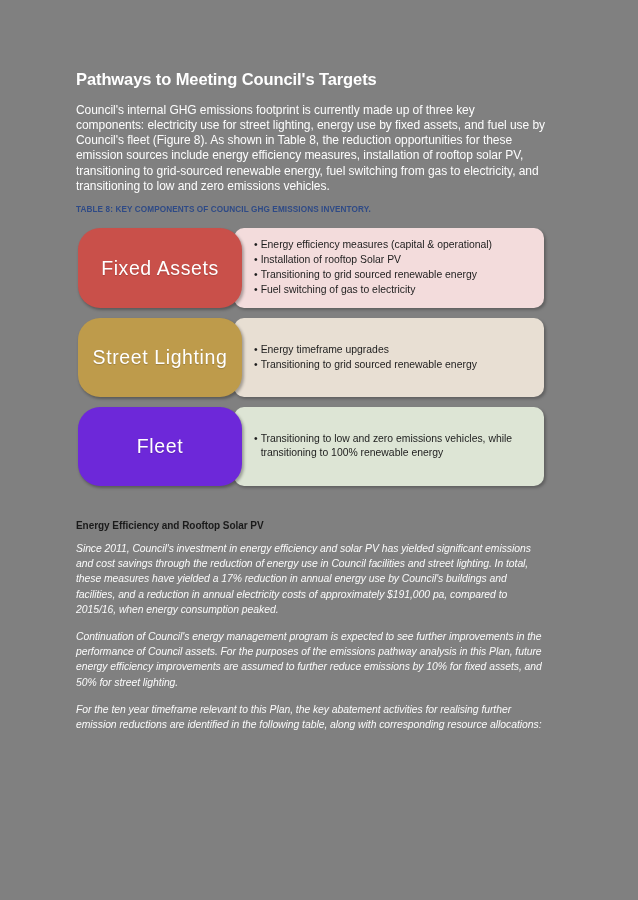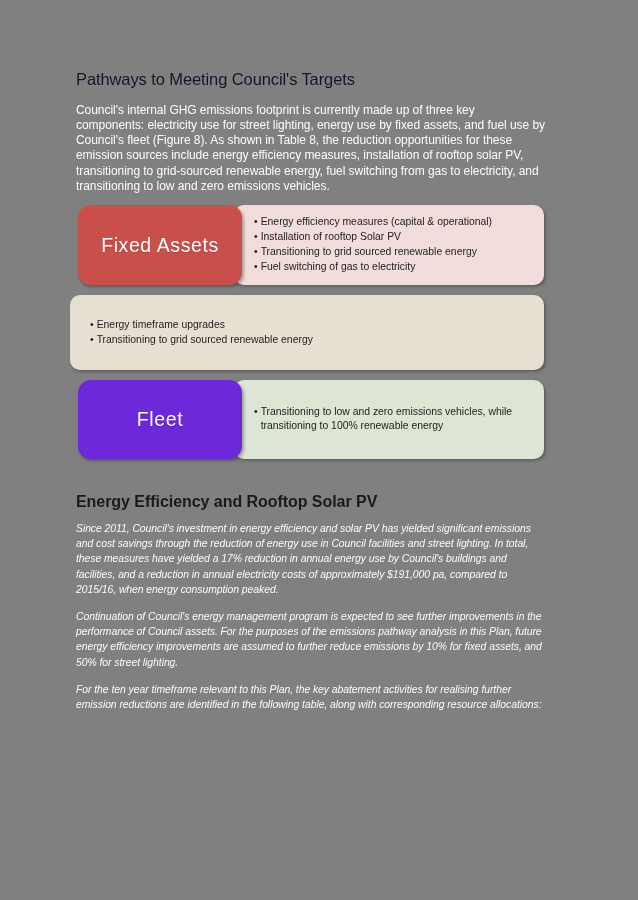--- a/index.html
+++ b/index.html
@@ -23,22 +23,22 @@
   .content {
     position: absolute;
     left: 76px;
     top: 70px;
     width: 470px;
   }
 
   
   .doc-title {
     font-size: 16.5px;
-    font-weight: normal;
-    color: #0f172a;
+    font-weight: bold;
+    color: #ffffff;
     letter-spacing: -0.1px;
     margin: 0 0 13px 0;
     line-height: 1.2;
   }
 
   
   .body-par {
     font-size: 12px;
     line-height: 15.2px;
     color: #fdfdfd;
@@ -77,21 +77,21 @@
     align-items: stretch;
     margin-bottom: 10px;
   }
   .fig-row:last-child { margin-bottom: 0; }
 
   .fig-label {
     position: relative;
     z-index: 2;
     width: 164px;
     flex: 0 0 164px;
-    border-radius: 13px;
+    border-radius: 22px;
     display: flex;
     align-items: center;
     justify-content: center;
     text-align: center;
     box-shadow: 1.5px 2px 3px rgba(0,0,0,0.30);
   }
   .fig-label span {
     font-size: 19.5px;
     line-height: 25px;
     color: #ffffff;
@@ -141,37 +141,38 @@
     margin-top: 34px;
   }
   .h-sub {
     font-size: 11.2px;
     font-weight: bold;
     color: #1a1a1a;
     margin: 0 0 13px 0;
     letter-spacing: -0.05px;
   }
   .h-sub2 {
-    font-size: 16px;
+    font-size: 10px;
     font-weight: bold;
     color: #1a1a1a;
     margin: 0 0 10px 0;
     letter-spacing: -0.05px;
   }
 </style>
 </head>
 <body>
 
 <div class="page">
   <div class="content">
 
     <h1 class="doc-title">Pathways to Meeting Council's Targets</h1>
 
     <p class="body-par">Council's internal GHG emissions footprint is currently made up of three key components: electricity use for street lighting, energy use by fixed assets, and fuel use by Council's fleet (Figure 8). As shown in Table 8, the reduction opportunities for these emission sources include energy efficiency measures, installation of rooftop solar PV, transitioning to grid-sourced renewable energy, fuel switching from gas to electricity, and transitioning to low and zero emissions vehicles.</p>
 
+    <div class="table-caption">Table 8: Key Components of Council GHG Emissions Inventory.</div>
 
     <div class="figure">
 
       <div class="fig-row row-fixed">
         <div class="fig-label">
           <span>Fixed Assets</span>
         </div>
         <div class="fig-panel">
           <div class="bullet">
             <span class="dot">•</span>
@@ -186,20 +187,23 @@
             <span class="btxt">Transitioning to grid sourced renewable energy</span>
           </div>
           <div class="bullet">
             <span class="dot">•</span>
             <span class="btxt">Fuel switching of gas to electricity</span>
           </div>
         </div>
       </div>
 
       <div class="fig-row row-street">
+        <div class="fig-label">
+          <span>Street Lighting</span>
+        </div>
         <div class="fig-panel">
           <div class="bullet">
             <span class="dot">•</span>
             <span class="btxt">Energy timeframe upgrades</span>
           </div>
           <div class="bullet">
             <span class="dot">•</span>
             <span class="btxt">Transitioning to grid sourced renewable energy</span>
           </div>
         </div>

